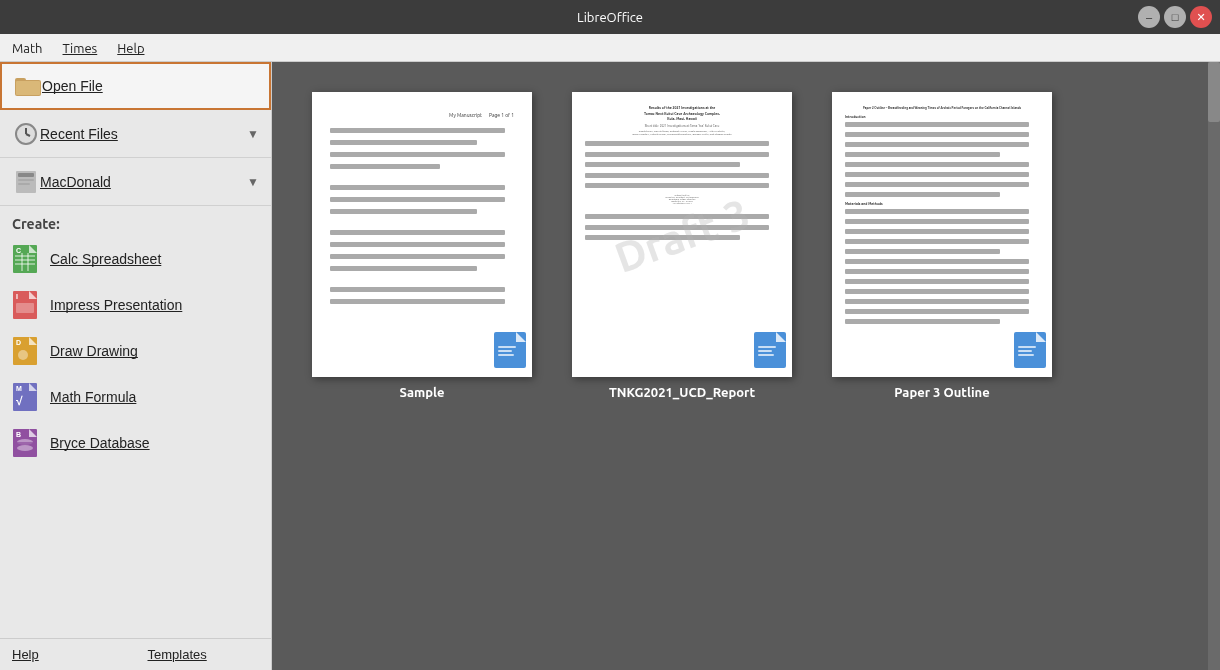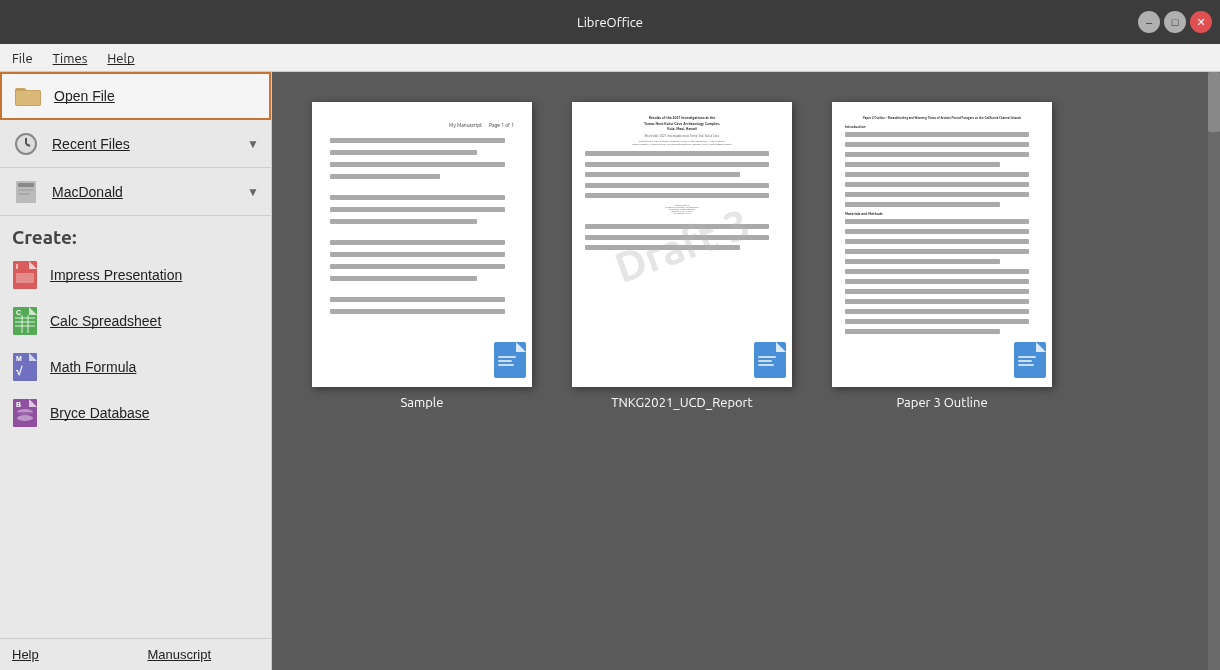--- a/index.html
+++ b/index.html
@@ -9,21 +9,21 @@
       overflow: hidden;
       font-family: 'Segoe UI', Ubuntu, sans-serif;
       background: #3c3c3c;
       display: flex;
       flex-direction: column;
     }
 
     
     .title-bar {
       background: #3c3c3c;
-      height: 44px;
+      height: 34px;
       display: flex;
       align-items: center;
       justify-content: center;
       position: relative;
       flex-shrink: 0;
     }
     .title-bar-title {
       color: #ffffff;
       font-size: 13px;
     }
@@ -92,21 +92,20 @@
       display: flex;
       align-items: center;
       padding: 0 12px;
       height: 48px;
       cursor: pointer;
       background: transparent;
       border: none;
       text-align: left;
       font-size: 14px;
       color: #222;
-      gap: 12px;
       border-bottom: 1px solid #d0d0d0;
     }
     .sidebar-btn.active {
       border: 2px solid #c87533;
       background: #f5f5f5;
     }
     .sidebar-btn .btn-icon {
       width: 28px;
       height: 28px;
       display: flex;
@@ -120,21 +119,21 @@
       text-decoration: underline;
       text-decoration-skip-ink: none;
     }
     .sidebar-btn .chevron {
       font-size: 12px;
       color: #666;
     }
 
     .create-label {
       padding: 10px 29px 4px 12px;
-      font-size: 19px;
+      font-size: 14px;
       color: #444;
       font-weight: bold;
     }
 
     .create-item {
       display: flex;
       align-items: center;
       padding: 0 12px;
       height: 46px;
       cursor: pointer;
@@ -229,20 +228,21 @@
       overflow: hidden;
       display: flex;
       flex-direction: column;
       padding: 8px;
     }
 
     .thumbnail-label {
       color: #ffffff;
       font-size: 13px;
       text-align: center;
+      font-weight: bold;
     }
 
     
     .doc-text-line {
       height: 5px;
       background: #aaa;
       border-radius: 1px;
       margin: 2px 0;
     }
     .doc-text-line.short { width: 60%; }
@@ -300,21 +300,21 @@
     <button class="title-btn maximize">
       <span>□</span>
     </button>
     <button class="title-btn close">
       <span>✕</span>
     </button>
   </div>
 </div>
 
 <div class="menu-bar">
-  <span class="menu-item">File</span>
+  <span class="menu-item">Math</span>
   <span class="menu-item">Times</span>
   <span class="menu-item">Help</span>
 </div>
 
 <div class="main">
 
   <div class="sidebar">
 
     <button class="sidebar-btn active">
       <span class="btn-icon">
@@ -348,49 +348,60 @@
           <rect x="3" y="9" width="16" height="2" rx="1" fill="#aaa"></rect>
           <rect x="3" y="13" width="12" height="2" rx="1" fill="#aaa"></rect>
         </svg>
       </span>
       <span class="btn-label">MacDonald</span>
       <span class="chevron">▼</span>
     </button>
 
     <div class="create-label">Create:</div>
 
-
-    <button class="create-item">
-      <span class="item-icon">
-        <svg width="24" height="28" viewBox="0 0 24 28" fill="none">
-          <rect x="0" y="0" width="24" height="28" rx="1" fill="#d95b5b"></rect>
-          <polygon points="16,0 24,8 16,8" fill="white" opacity="0.7"></polygon>
-          <rect x="3" y="12" width="18" height="10" rx="1" fill="white" opacity="0.3"></rect>
-          <text x="3" y="8" font-size="7" fill="white" font-weight="bold">I</text>
-        </svg>
-      </span>
-      <span class="item-label">Impress Presentation</span>
-    </button>
 
     <button class="create-item">
       <span class="item-icon">
         <svg width="24" height="28" viewBox="0 0 24 28" fill="none">
           <rect x="0" y="0" width="24" height="28" rx="1" fill="#55a855"></rect>
           <polygon points="16,0 24,8 16,8" fill="white" opacity="0.7"></polygon>
           <rect x="2" y="10" width="20" height="2" rx="0" fill="white" opacity="0.4"></rect>
           <rect x="2" y="14" width="20" height="2" rx="0" fill="white" opacity="0.4"></rect>
           <rect x="2" y="18" width="20" height="2" rx="0" fill="white" opacity="0.4"></rect>
           <rect x="8" y="8" width="2" height="18" rx="0" fill="white" opacity="0.4"></rect>
           <rect x="14" y="8" width="2" height="18" rx="0" fill="white" opacity="0.4"></rect>
           <text x="3" y="8" font-size="7" fill="white" font-weight="bold">C</text>
         </svg>
       </span>
       <span class="item-label">Calc Spreadsheet</span>
     </button>
 
+    <button class="create-item">
+      <span class="item-icon">
+        <svg width="24" height="28" viewBox="0 0 24 28" fill="none">
+          <rect x="0" y="0" width="24" height="28" rx="1" fill="#d95b5b"></rect>
+          <polygon points="16,0 24,8 16,8" fill="white" opacity="0.7"></polygon>
+          <rect x="3" y="12" width="18" height="10" rx="1" fill="white" opacity="0.3"></rect>
+          <text x="3" y="8" font-size="7" fill="white" font-weight="bold">I</text>
+        </svg>
+      </span>
+      <span class="item-label">Impress Presentation</span>
+    </button>
+
+    <button class="create-item">
+      <span class="item-icon">
+        <svg width="24" height="28" viewBox="0 0 24 28" fill="none">
+          <rect x="0" y="0" width="24" height="28" rx="1" fill="#d9a030"></rect>
+          <polygon points="16,0 24,8 16,8" fill="white" opacity="0.7"></polygon>
+          <circle cx="10" cy="18" r="5" fill="white" opacity="0.4"></circle>
+          <text x="3" y="8" font-size="7" fill="white" font-weight="bold">D</text>
+        </svg>
+      </span>
+      <span class="item-label">Draw Drawing</span>
+    </button>
 
     <button class="create-item">
       <span class="item-icon">
         <svg width="24" height="28" viewBox="0 0 24 28" fill="none">
           <rect x="0" y="0" width="24" height="28" rx="1" fill="#7070c0"></rect>
           <polygon points="16,0 24,8 16,8" fill="white" opacity="0.7"></polygon>
           <text x="3" y="22" font-size="12" fill="white" font-weight="bold">√</text>
           <text x="3" y="8" font-size="7" fill="white" font-weight="bold">M</text>
         </svg>
       </span>
@@ -406,21 +417,21 @@
           <rect x="4" y="13" width="16" height="6" fill="#9050a0" opacity="0.7"></rect>
           <ellipse cx="12" cy="19" rx="8" ry="3" fill="white" opacity="0.4"></ellipse>
           <text x="3" y="8" font-size="7" fill="white" font-weight="bold">B</text>
         </svg>
       </span>
       <span class="item-label">Bryce Database</span>
     </button>
 
     <div class="sidebar-footer">
       <button class="sidebar-footer-btn">Help</button>
-      <button class="sidebar-footer-btn">Manuscript</button>
+      <button class="sidebar-footer-btn">Templates</button>
     </div>
   </div>
 
   <div class="content">
     <div class="thumbnails">
 
       <div class="thumbnail-item">
         <div class="thumbnail-card">
           <div class="sample-doc">
             <div class="sample-title">My Manuscript &nbsp;&nbsp;&nbsp;&nbsp; Page 1 of 1</div>

